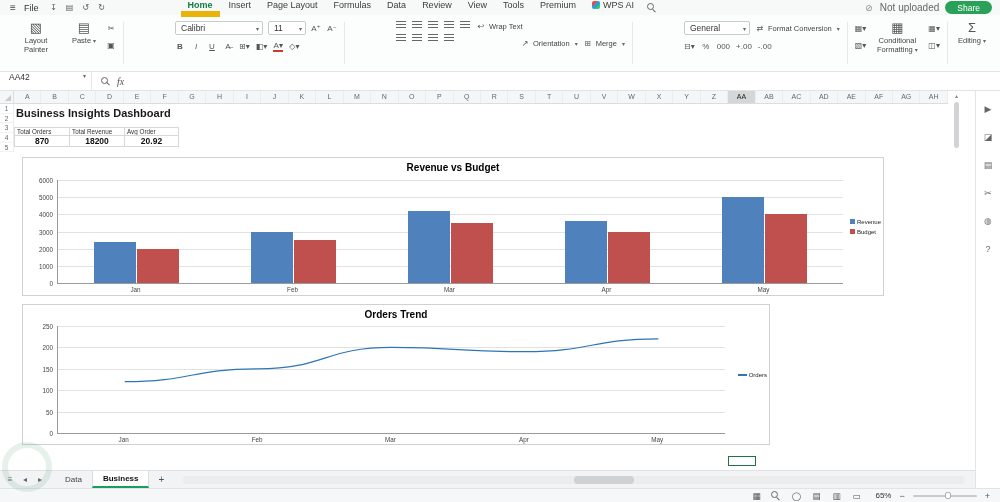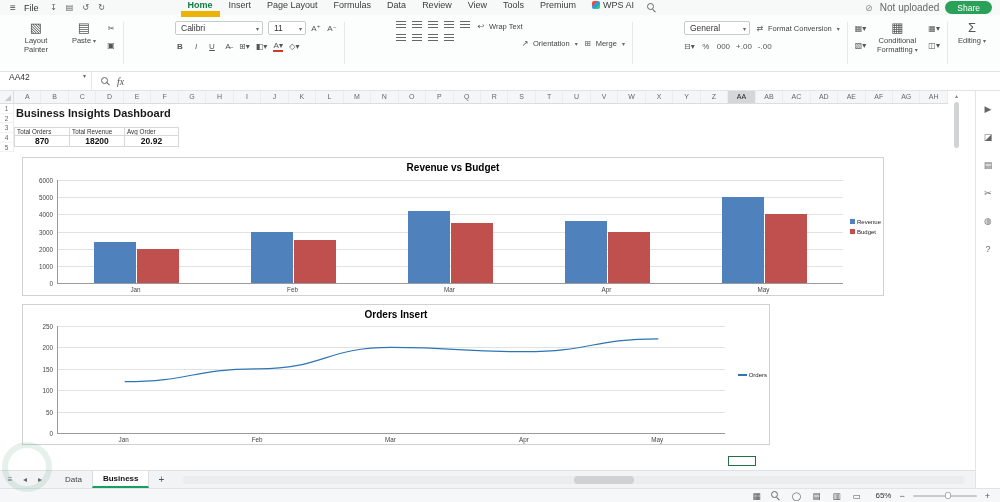--- a/index.html
+++ b/index.html
@@ -400,21 +400,21 @@
               <span>Revenue</span>
             </div>
             <div class="legend-item">
               <span class="swatch" style="background: rgb(192, 80, 77);"></span>
               <span>Budget</span>
             </div>
           </div>
       </div>
 
       <div class="chart chart2">
-        <div class="ctitle">Orders Insert</div>
+        <div class="ctitle">Orders Trend</div>
         <div class="yaxis">
             <div class="ytick" style="top: 107px;">0</div>
             <div class="ytick" style="top: 85.6px;">50</div>
             <div class="ytick" style="top: 64.2px;">100</div>
             <div class="ytick" style="top: 42.8px;">150</div>
             <div class="ytick" style="top: 21.4px;">200</div>
             <div class="ytick" style="top: 0px;">250</div>
           </div>
         <div class="plot">
             <div class="gridline" style="top: 85.6px;"></div>

